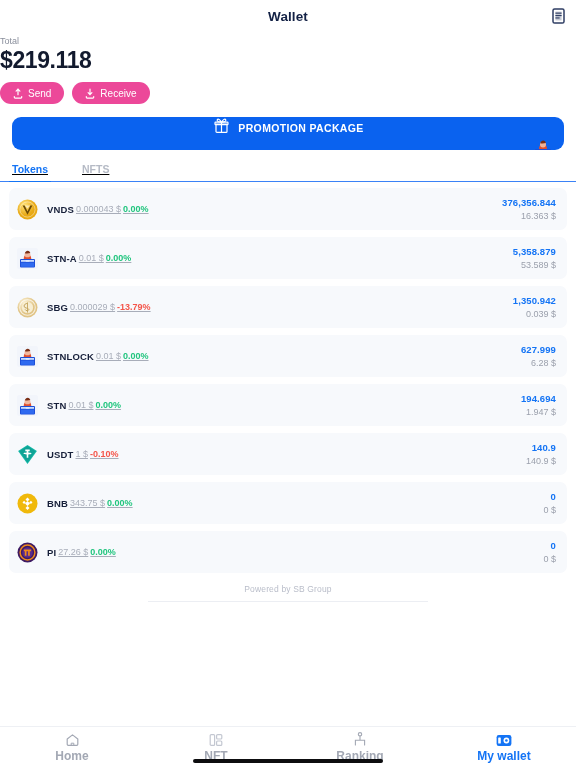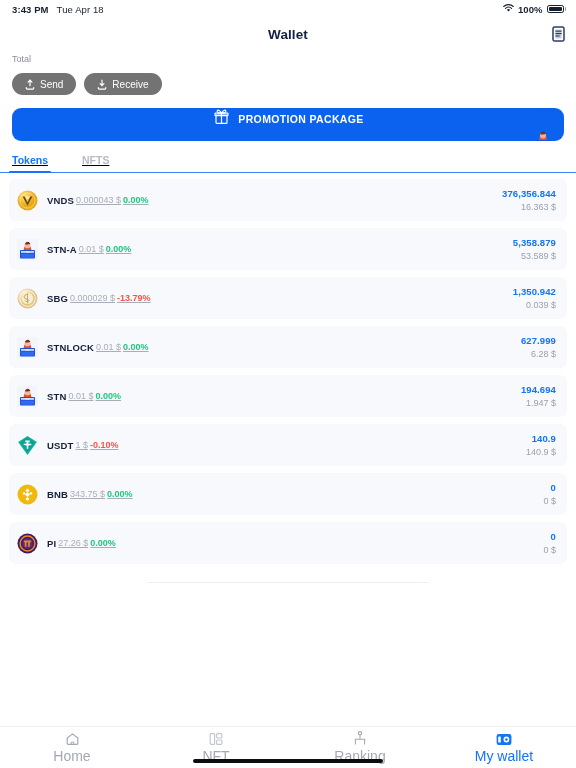--- a/index.html
+++ b/index.html
@@ -35,28 +35,28 @@
   
   .header {
     height:32px; flex:0 0 32px;
     display:flex; align-items:center; justify-content:center;
     position:relative;
   }
   .header-title { font-size:13.5px; font-weight:700; color:#132145; letter-spacing:.1px; }
   .header-action { position:absolute; right:11px; top:50%; transform:translateY(-50%); display:flex; }
 
   
-  .balance { padding:4px 12px 0 12px; }
+  .balance { padding:4px 12px 0 0; }
   .total-label { font-size:9px; color:#8a8f9c; font-weight:500; margin-bottom:1px; }
   .total-amount { font-size:23px; font-weight:700; color:#121a2e; letter-spacing:-.4px; line-height:1.15; }
 
   .actions { display:flex; gap:8px; margin-top:9px; }
   .act-btn {
     display:inline-flex; align-items:center; gap:5px;
-    background:#737373; color:#fff;
+    background:#ec4899; color:#fff;
     border:none; border-radius:14px;
     height:22px; padding:0 13px;
     font-size:10px; font-weight:500;
     font-family:"Liberation Sans", sans-serif;
     cursor:pointer;
   }
   .act-btn svg { display:block; }
 
   
   .promo-wrap { padding:13px 12px 0 12px; }
@@ -121,71 +121,52 @@
   .bottomnav {
     flex:0 0 42px; height:42px;
     border-top:1px solid #eef0f4;
     display:flex; align-items:center;
   }
   .nav-item {
     flex:1; display:flex; flex-direction:column;
     align-items:center; justify-content:center; gap:2px;
     cursor:pointer; height:100%;
   }
-  .nav-label { font-size:14px; color:#a3a8b4; font-weight:400; }
+  .nav-label { font-size:12px; color:#a3a8b4; font-weight:700; }
   .nav-item.active .nav-label { color:#1474f5; }
   .nav-ic { height:15px; display:flex; align-items:flex-end; }
 
   .home-indicator {
     position:absolute; left:50%; transform:translateX(-50%);
     bottom:5px; width:190px; height:4px;
     background:#0d0d0f; border-radius:3px;
   }
 </style>
 </head>
 <body>
 
 <div id="app">
 
-  <div class="statusbar">
-    <span class="sb-time">3:43 PM</span>
-    <span class="sb-date">Tue Apr 18</span>
-    <div class="sb-right">
-      <span class="wifi-ic">
-        <svg width="11" height="9" viewBox="0 0 11 9">
-            <path d="M5.5 7.6 7.1 5.8a2.45 2.45 0 0 0-3.2 0Z" fill="#17202e"></path>
-            <path d="M2.45 4.3a4.6 4.6 0 0 1 6.1 0" stroke="#17202e" stroke-width="1.1" fill="none" stroke-linecap="round"></path>
-            <path d="M.7 2.5a7.1 7.1 0 0 1 9.6 0" stroke="#17202e" stroke-width="1.1" fill="none" stroke-linecap="round"></path>
-          </svg>
-      </span>
-      <span>100%</span>
-      <span class="batt">
-        <span class="batt-body">
-            <span class="batt-fill"></span>
-          </span>
-        <span class="batt-cap"></span>
-      </span>
-    </div>
-  </div>
 
   <div class="header">
     <div class="header-title">Wallet</div>
     <div class="header-action">
       <svg width="13" height="16" viewBox="0 0 13 16">
         <rect x="1" y="1" width="11" height="14" rx="1.6" fill="none" stroke="#2e3d63" stroke-width="1.5"></rect>
         <rect x="3.4" y="3.6" width="6.2" height="8.8" fill="#2e3d63" opacity=".28"></rect>
         <rect x="3.4" y="4.6" width="6.2" height="1.1" fill="#2e3d63"></rect>
         <rect x="3.4" y="7" width="6.2" height="1.1" fill="#2e3d63"></rect>
         <rect x="3.4" y="9.4" width="4.2" height="1.1" fill="#2e3d63"></rect>
       </svg>
     </div>
   </div>
 
   <div class="balance">
     <div class="total-label">Total</div>
+    <div class="total-amount">$219.118</div>
     <div class="actions">
       <button class="act-btn">
         <span>
           <svg width="10" height="11" viewBox="0 0 10 11">
               <path d="M5 1.1 5 6.7M5 1.1 3.1 3.1M5 1.1 6.9 3.1" stroke="#fff" stroke-width="1.2" fill="none" stroke-linecap="round" stroke-linejoin="round"></path>
               <path d="M1.3 8.6v.7a.8.8 0 0 0 .8.8h5.8a.8.8 0 0 0 .8-.8v-.7" stroke="#fff" stroke-width="1.2" fill="none" stroke-linecap="round"></path>
             </svg>
         </span>
         <span>Send</span>
       </button>
@@ -405,20 +386,21 @@
           </div>
         </div>
         <div class="tk-right">
           <div class="tk-amt">0</div>
           <div class="tk-val">0 $</div>
         </div>
       </div>
     </div>
 
   <div class="credit-wrap">
+    <div class="credit">Powered by SB Group</div>
     <div class="credit-rule"></div>
   </div>
 
   <div class="spacer"></div>
 
   <div class="bottomnav">
 
     <div class="nav-item">
       <span class="nav-ic">
         <svg width="15" height="14" viewBox="0 0 15 14">

